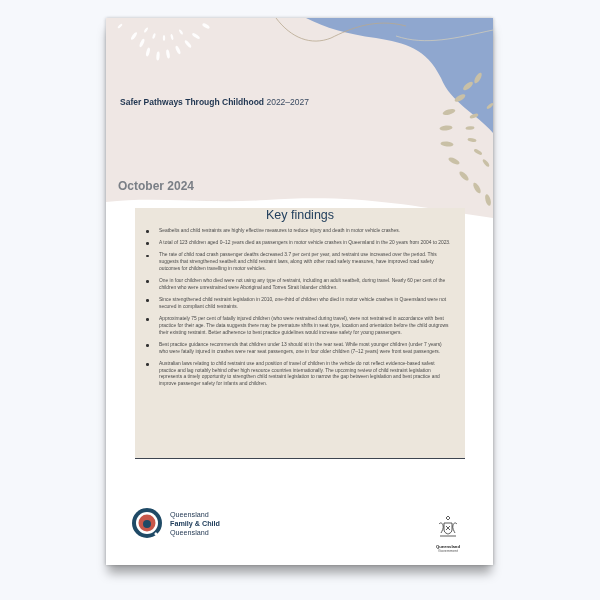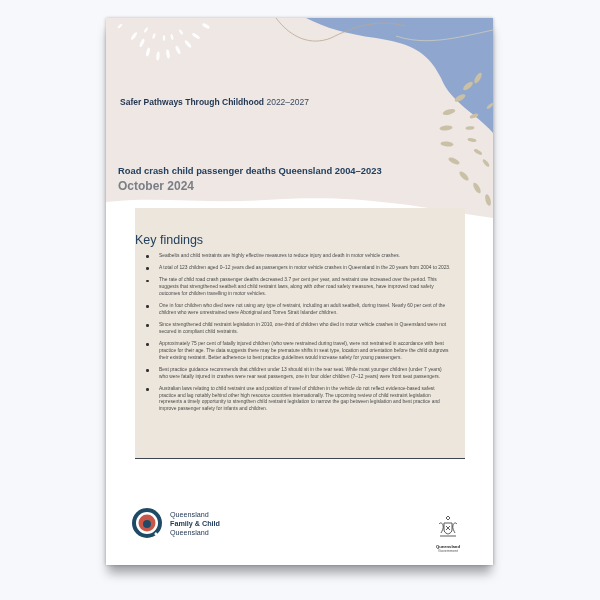--- a/index.html
+++ b/index.html
@@ -35,22 +35,22 @@
   .date {
     position:absolute; left:12px; top:161px;
     font-size:12px; font-weight:bold; color:#7a7f86;
   }
   .kf {
     position:absolute; left:29px; top:190px; width:330px; height:250px;
     background:#ece6dc;
     border-bottom:1.5px solid #3d4550;
   }
   .kf h2 {
-    margin:0; text-align:left; font-weight:normal;
-    font-size:12.5px; color:#23405e; padding-top:25px; height:20px;
+    margin:0; text-align:center; font-weight:normal;
+    font-size:12.5px; color:#23405e; padding-top:0; height:20px;
   }
   .kf ul { margin:0; padding:0 14px 0 10px; list-style:none; }
   .kf li {
     position:relative; padding-left:14px;
     font-size:4.9px; line-height:6.8px; color:#4a4a4a;
     margin-bottom:5.4px;
   }
   .kf li .bullet {
     position:absolute; left:1px; top:2.2px; width:2.5px; height:2.5px;
     background:#333; border-radius:50%;
@@ -108,21 +108,20 @@
         <ellipse cx="372" cy="134" rx="1.8" ry="4.5" transform="rotate(120 372 134)"></ellipse>
         <ellipse cx="380" cy="145" rx="1.8" ry="4.5" transform="rotate(140 380 145)"></ellipse>
         <ellipse cx="384" cy="88" rx="1.6" ry="4" transform="rotate(50 384 88)"></ellipse>
       </g>
     </svg>
 
     <div class="series">
       <b>Safer Pathways Through Childhood</b>
       <span class="yr">2022–2027</span>
     </div>
-    <div class="subtitle">Road crash child passenger deaths Queensland 2004–2023</div>
     <div class="date">October 2024</div>
   </div>
 
   <div class="kf">
     <h2>Key findings</h2>
     <ul>
       <li><span class="bullet"></span><span>Seatbelts and child restraints are highly effective measures to reduce injury and death in motor vehicle crashes.</span></li>
       <li><span class="bullet"></span><span>A total of 123 children aged 0–12 years died as passengers in motor vehicle crashes in Queensland in the 20 years from 2004 to 2023.</span></li>
       <li><span class="bullet"></span><span>The rate of child road crash passenger deaths decreased 3.7 per cent per year, and restraint use increased over the period. This suggests that strengthened seatbelt and child restraint laws, along with other road safety measures, have improved road safety outcomes for children travelling in motor vehicles.</span></li>
       <li><span class="bullet"></span><span>One in four children who died were not using any type of restraint, including an adult seatbelt, during travel. Nearly 60 per cent of the children who were unrestrained were Aboriginal and Torres Strait Islander children.</span></li>

